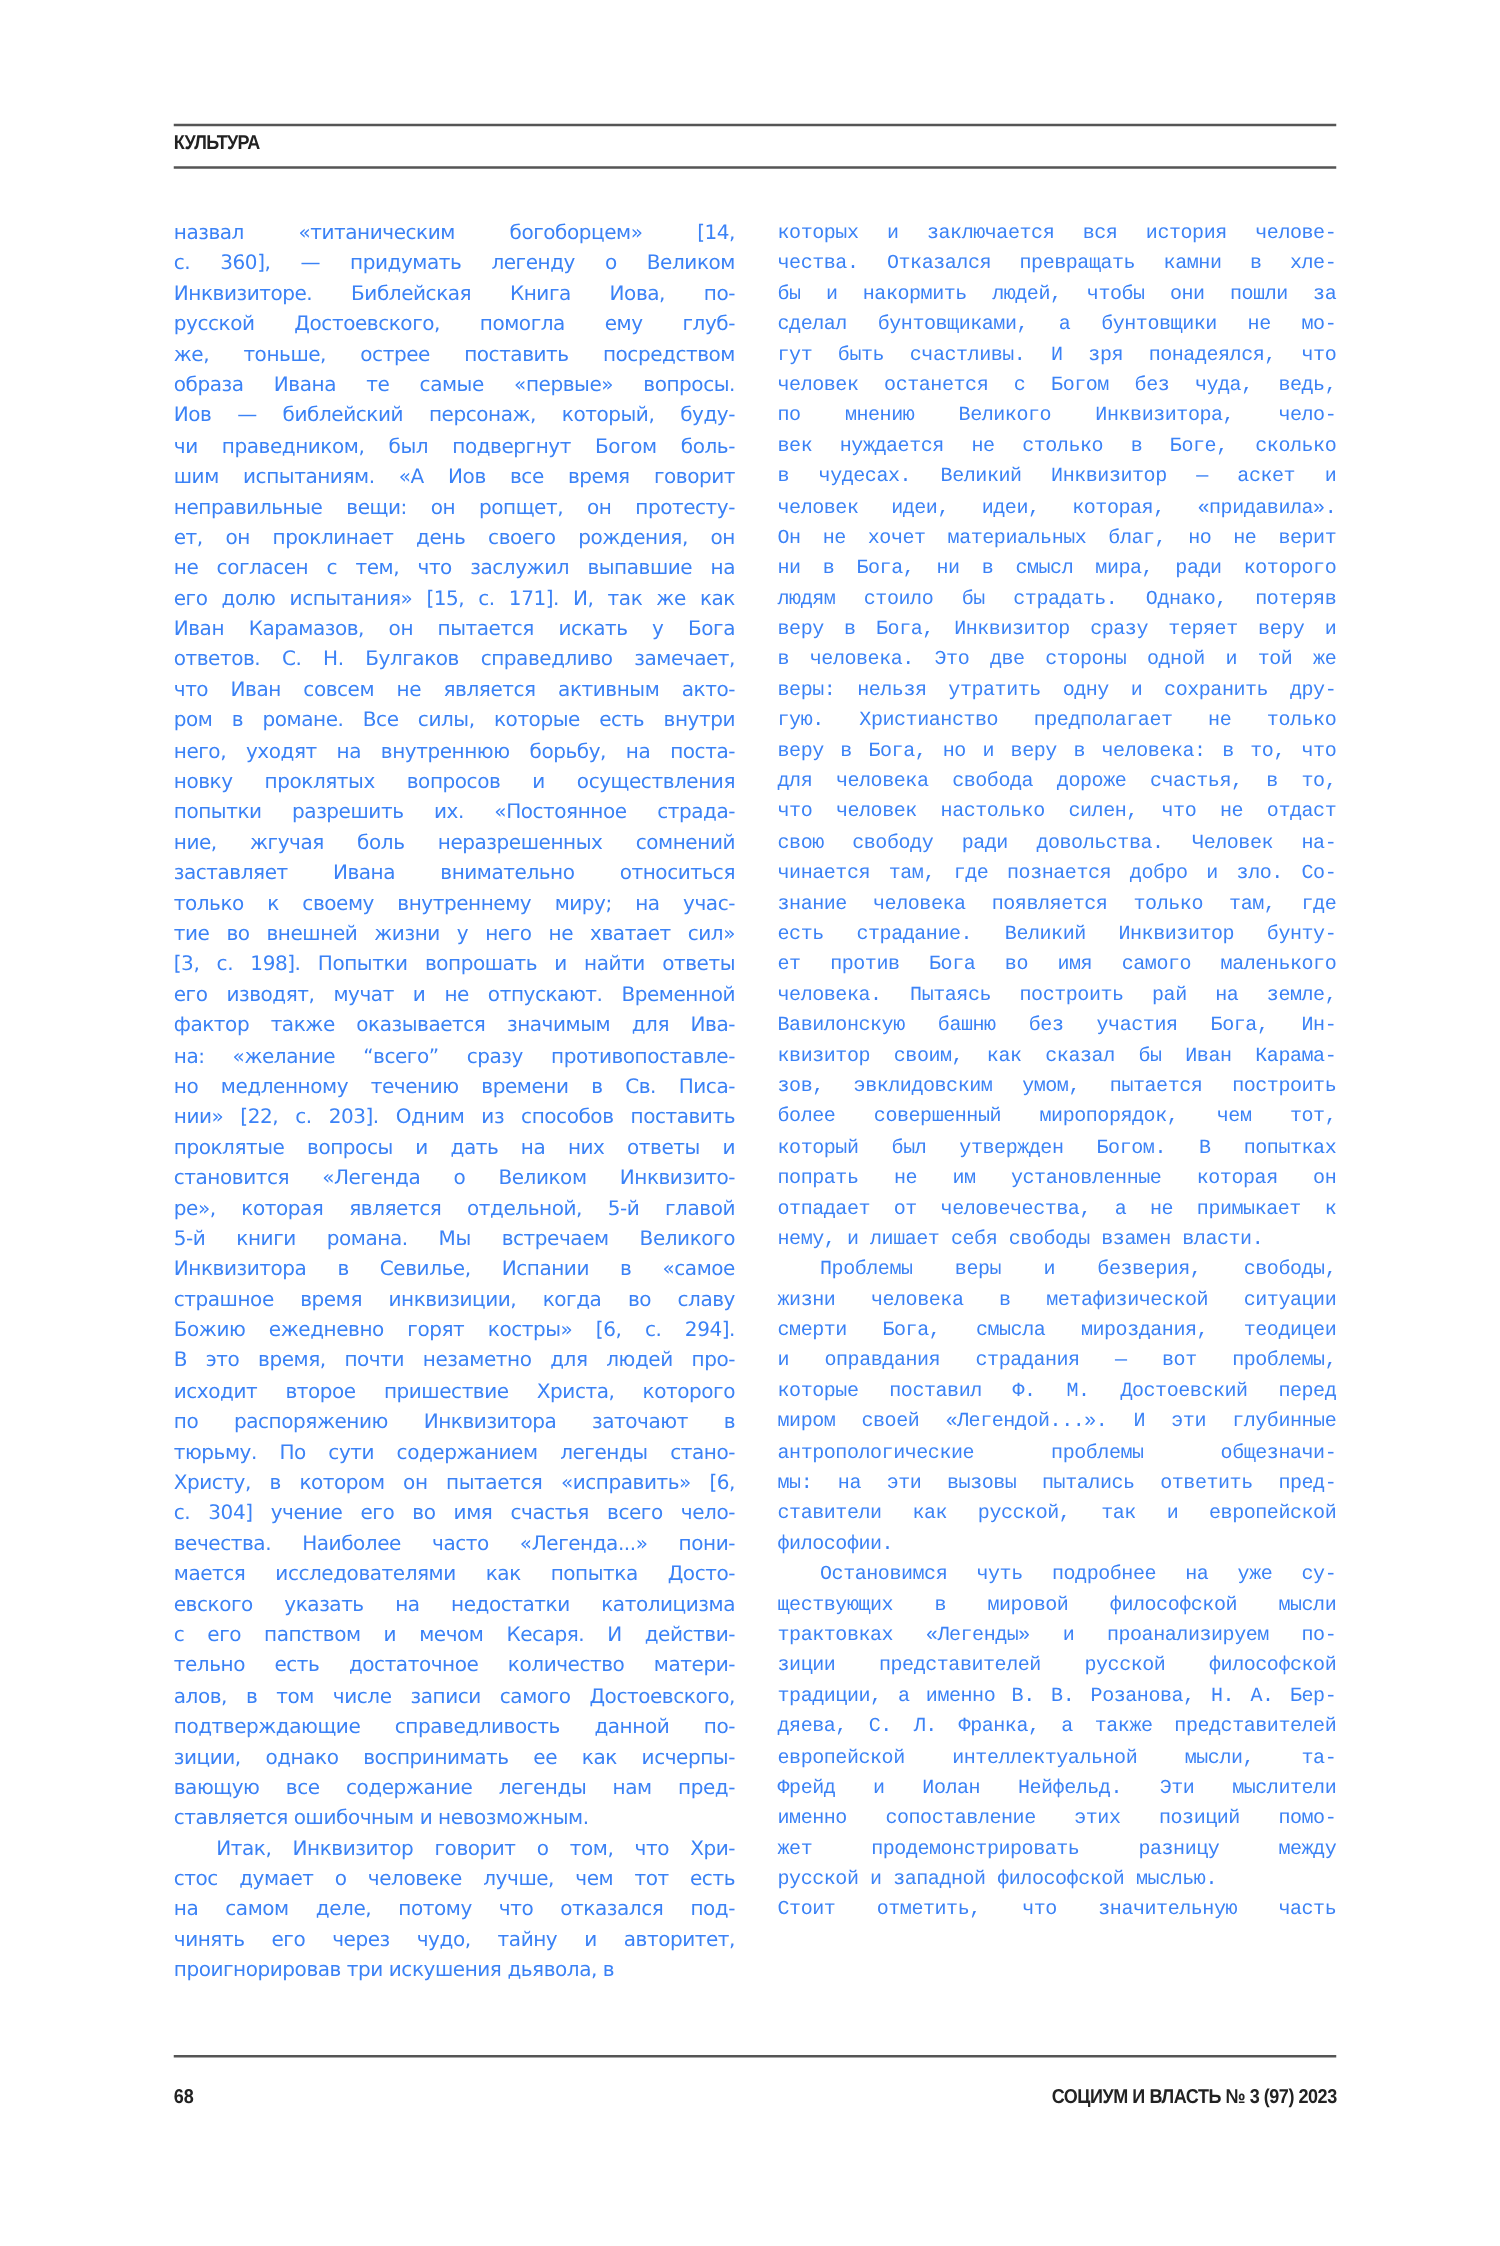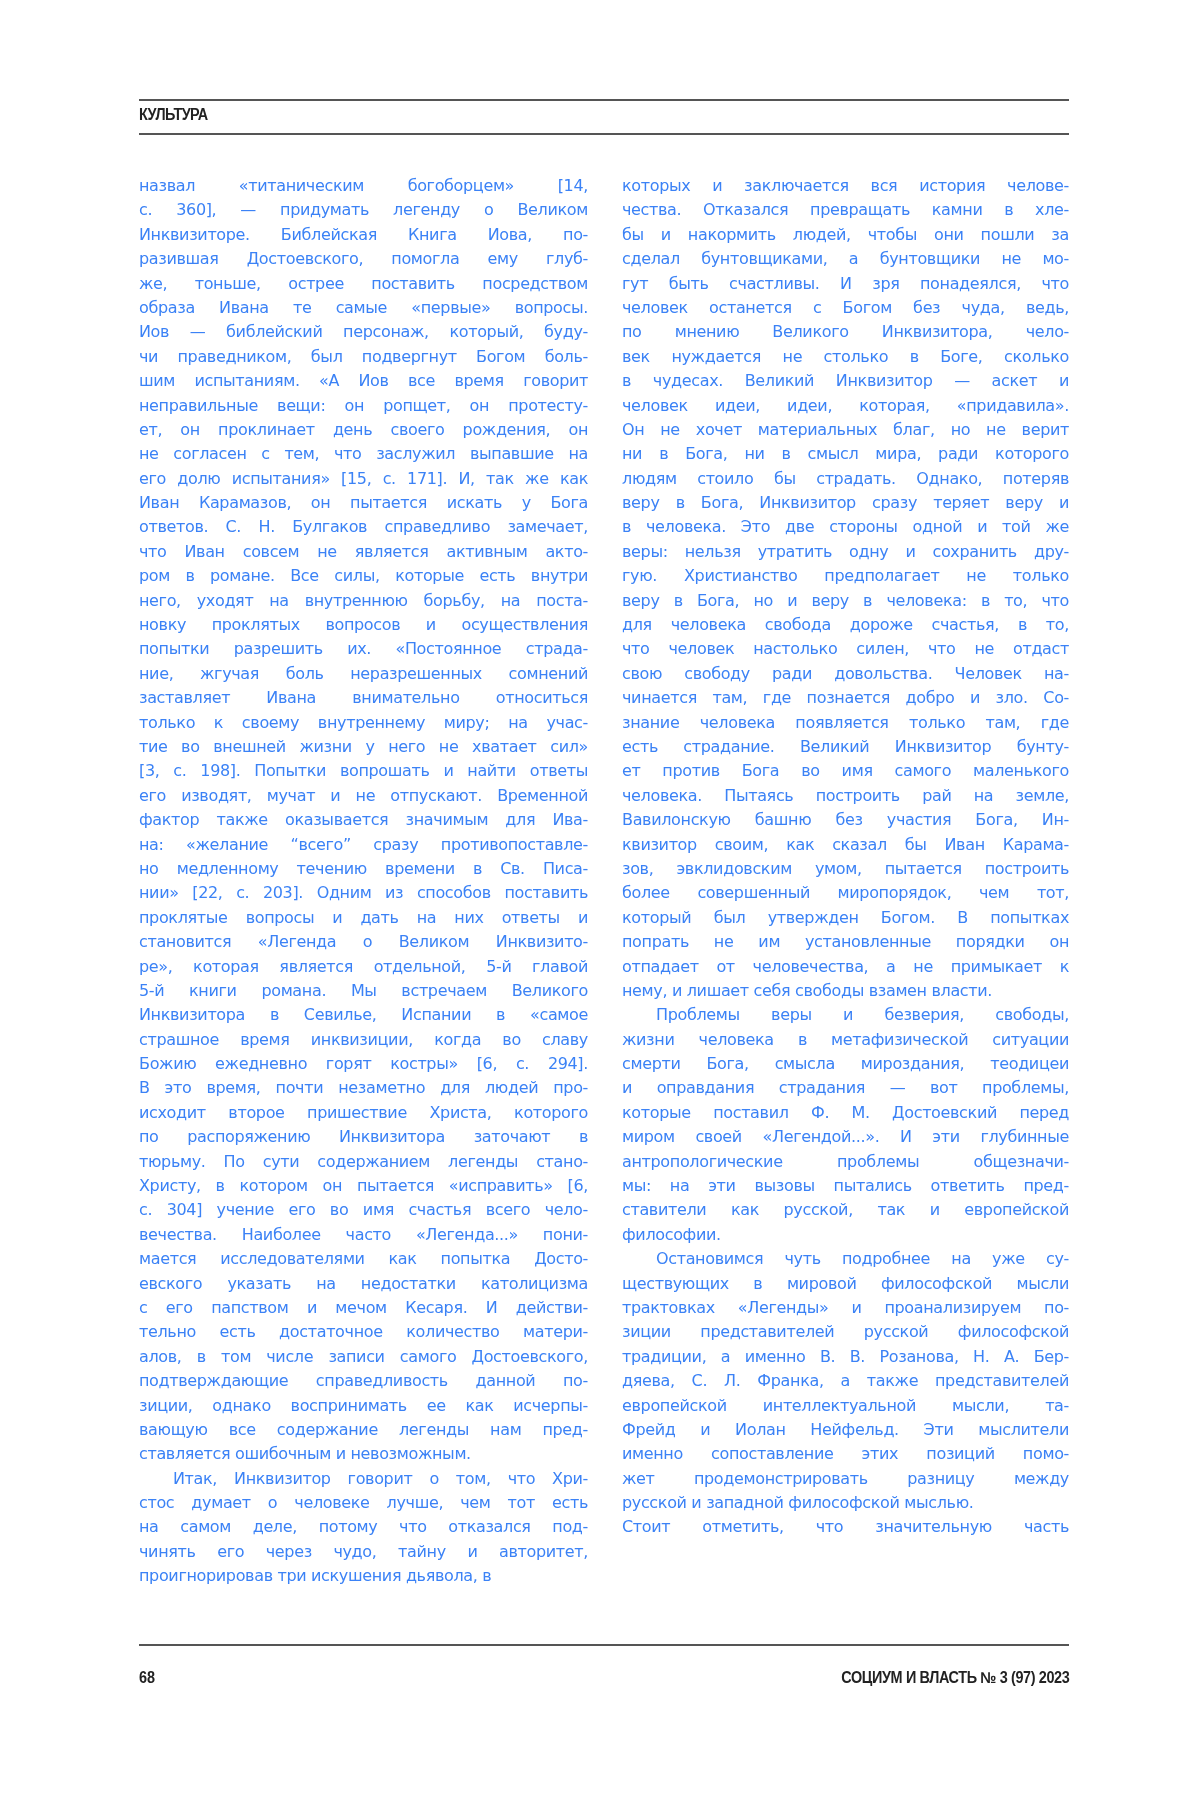--- a/index.html
+++ b/index.html
@@ -25,42 +25,42 @@
       font-family: "Liberation Sans", sans-serif; font-weight: bold;
       font-size: 16px; color: #222; letter-spacing: -0.4px;
       transform: scaleX(0.9); transform-origin: right center;
     }
     .col {
       position: absolute; top: 174px;
       font-family: "DejaVu Sans", sans-serif; font-size: 16px;
       line-height: 24.4px; color: #3b82f6;
     }
     .col.left { left: 135px; width: 449px; }
-    .col.right { left: 618px; width: 447px; }
+    .col.right { left: 618px; width: 447px; font-family: Liberation Mono, monospace; }
     .line {
       display: block; height: 24.4px; white-space: nowrap;
       text-align: justify; text-align-last: justify; overflow: visible;
       letter-spacing: -0.35px;
     }
     .line.last { text-align-last: left; }
     .line.indent { padding-left: 34px; }
   </style>
 </head>
 <body>
 
 <div class="page">
   <div class="rule top1"></div>
   <div class="section-title">КУЛЬТУРА</div>
   <div class="rule top2"></div>
 
   <div class="col left" id="col-left">
       <span class="line">назвал «титаническим богоборцем» [14,</span>
       <span class="line">с. 360], — придумать легенду о Великом</span>
       <span class="line">Инквизиторе. Библейская Книга Иова, по-</span>
-      <span class="line">разившая Достоевского, помогла ему глуб-</span>
+      <span class="line">русской Достоевского, помогла ему глуб-</span>
       <span class="line">же, тоньше, острее поставить посредством</span>
       <span class="line">образа Ивана те самые «первые» вопросы.</span>
       <span class="line">Иов — библейский персонаж, который, буду-</span>
       <span class="line">чи праведником, был подвергнут Богом боль-</span>
       <span class="line">шим испытаниям. «А Иов все время говорит</span>
       <span class="line">неправильные вещи: он ропщет, он протесту-</span>
       <span class="line">ет, он проклинает день своего рождения, он</span>
       <span class="line">не согласен с тем, что заслужил выпавшие на</span>
       <span class="line">его долю испытания» [15, с. 171]. И, так же как</span>
       <span class="line">Иван Карамазов, он пытается искать у Бога</span>
@@ -134,21 +134,21 @@
       <span class="line">чинается там, где познается добро и зло. Со-</span>
       <span class="line">знание человека появляется только там, где</span>
       <span class="line">есть страдание. Великий Инквизитор бунту-</span>
       <span class="line">ет против Бога во имя самого маленького</span>
       <span class="line">человека. Пытаясь построить рай на земле,</span>
       <span class="line">Вавилонскую башню без участия Бога, Ин-</span>
       <span class="line">квизитор своим, как сказал бы Иван Карама-</span>
       <span class="line">зов, эвклидовским умом, пытается построить</span>
       <span class="line">более совершенный миропорядок, чем тот,</span>
       <span class="line">который был утвержден Богом. В попытках</span>
-      <span class="line">попрать не им установленные порядки он</span>
+      <span class="line">попрать не им установленные которая он</span>
       <span class="line">отпадает от человечества, а не примыкает к</span>
       <span class="line last">нему, и лишает себя свободы взамен власти.</span>
       <span class="line indent">Проблемы веры и безверия, свободы,</span>
       <span class="line">жизни человека в метафизической ситуации</span>
       <span class="line">смерти Бога, смысла мироздания, теодицеи</span>
       <span class="line">и оправдания страдания — вот проблемы,</span>
       <span class="line">которые поставил Ф. М. Достоевский перед</span>
       <span class="line">миром своей «Легендой...». И эти глубинные</span>
       <span class="line">антропологические проблемы общезначи-</span>
       <span class="line">мы: на эти вызовы пытались ответить пред-</span>

